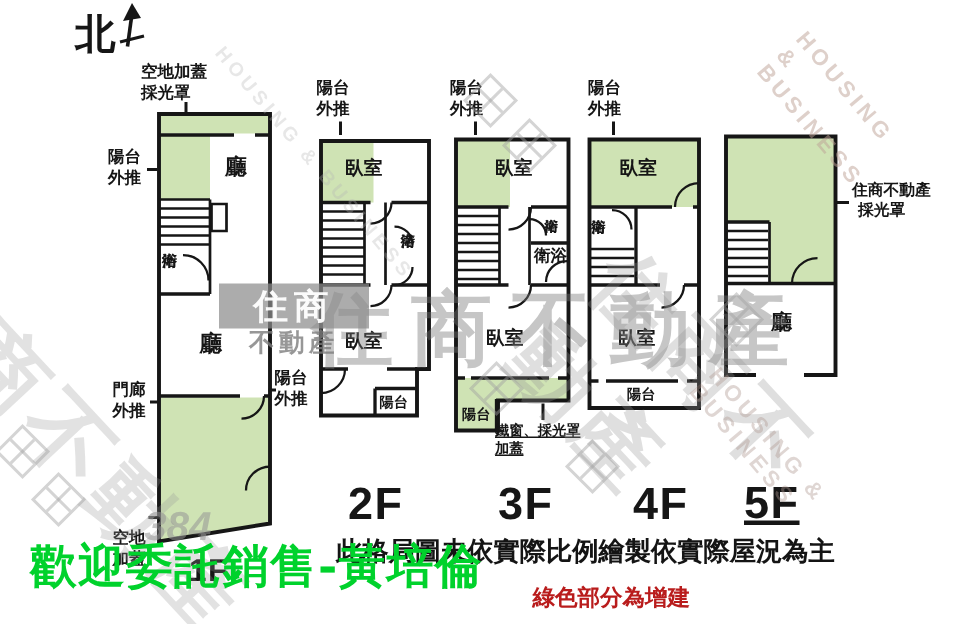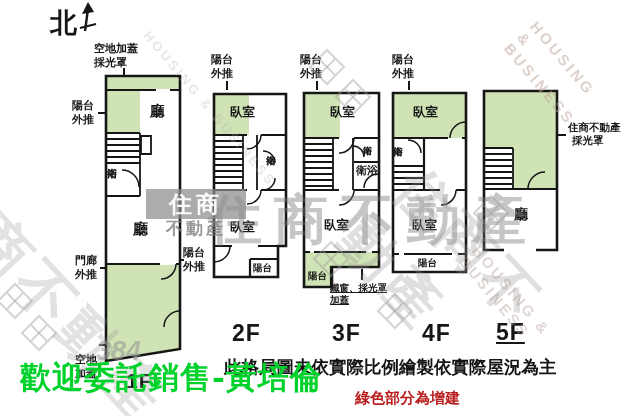--- a/index.html
+++ b/index.html
@@ -15,21 +15,21 @@
   .wm-en{font-size:15px;color:rgba(190,162,150,0.5);transform-origin:0 0;transform:rotate(50deg);letter-spacing:3px;font-weight:700;}
   .wm-center-cjk{left:208px;top:184px;font-size:54px;color:rgba(118,118,118,0.42);letter-spacing:12px;}
   .wm-logo{left:146px;top:189px;width:100px;text-align:center;}
   .wm-logo .t{background:rgba(140,140,140,0.72);color:rgba(255,255,255,0.95);font-size:23px;line-height:30px;letter-spacing:4px;}
   .wm-logo .b{color:rgba(125,125,125,0.8);font-size:17px;line-height:20px;letter-spacing:3px;}
   .wm-sq{width:22px;height:22px;border:2px solid rgba(160,160,160,0.45);transform:rotate(45deg);
     background-image:linear-gradient(rgba(160,160,160,0.45),rgba(160,160,160,0.45)),
                      linear-gradient(rgba(160,160,160,0.45),rgba(160,160,160,0.45));
     background-size:100% 2px,2px 100%;background-position:center,center;background-repeat:no-repeat;}
   .wm-number{left:96px;top:336px;font-size:27px;color:rgba(150,150,150,0.55);z-index:13;font-style:italic;}
-  .floorNum{font-size:23px;letter-spacing:1px;z-index:11;}
+  .floorNum{font-size:30px;letter-spacing:1px;z-index:11;}
   .footer-disclaimer{left:224px;top:355px;font-size:17.5px;color:#141414;z-index:16;}
   .footer-green-note{left:355px;top:389px;font-size:15px;color:#b91c1c;z-index:16;}
   .agent{left:20px;top:357px;font-size:31px;color:#00d22c;z-index:20;
          font-family:"DejaVu Serif",serif;letter-spacing:1px;}
   .compass{left:50px;top:5px;font-size:27px;z-index:12;}
 </style>
 </head>
 <body>
 
 <svg class="plan" width="640" height="416" viewBox="0 0 640 416">

